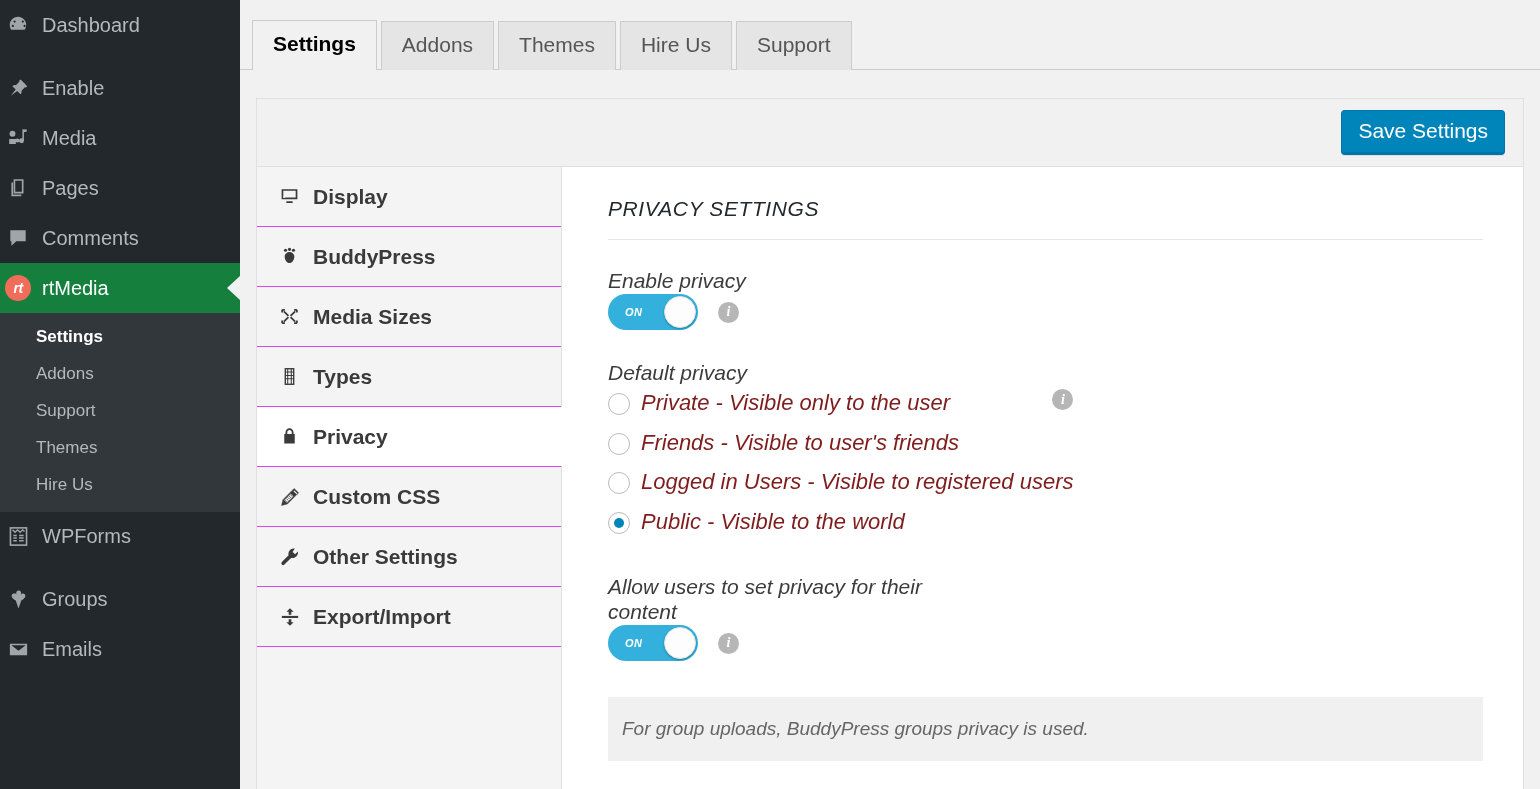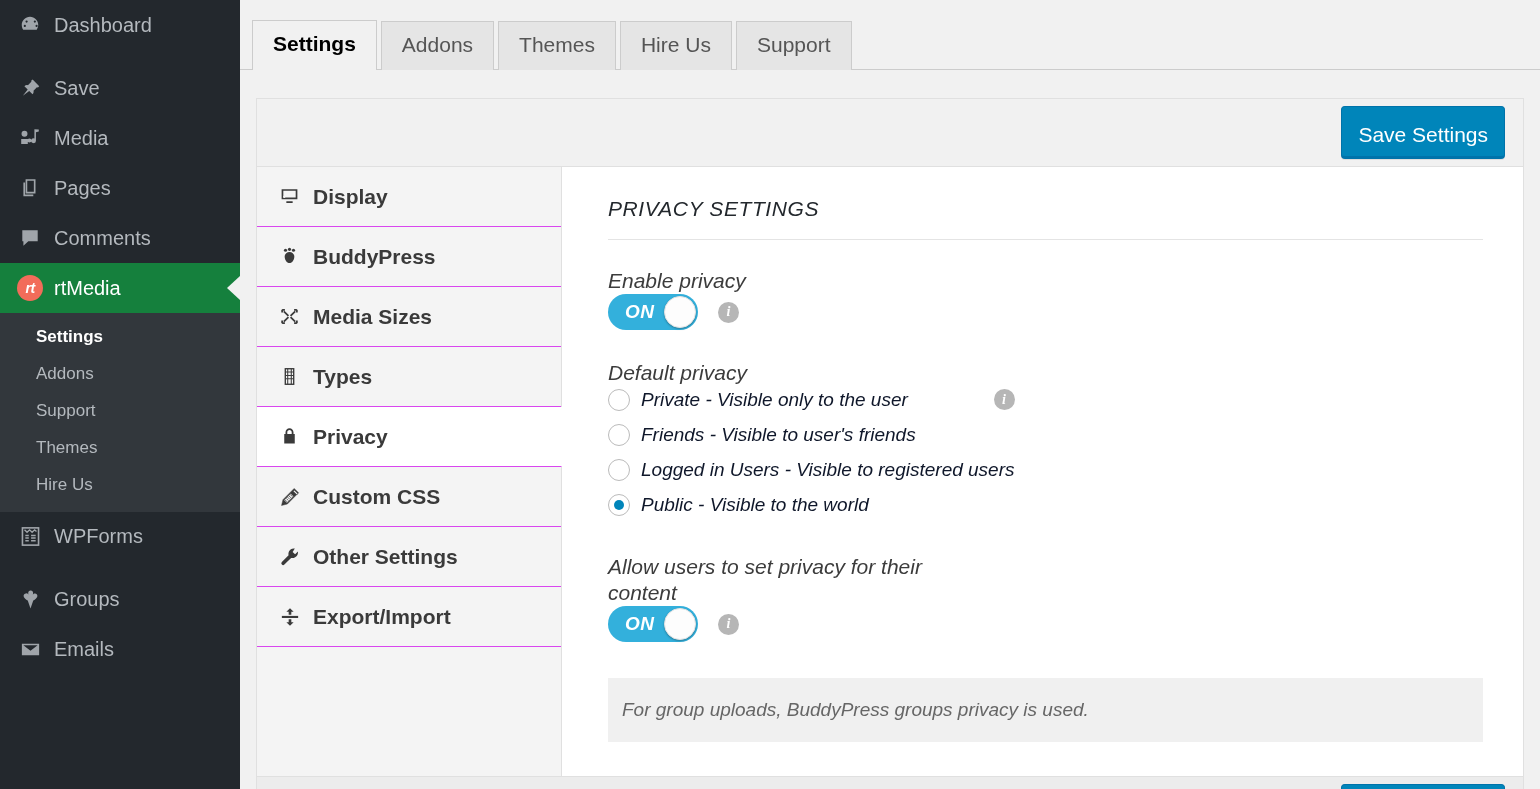--- a/index.html
+++ b/index.html
@@ -12,21 +12,21 @@
   .app { display: flex; width: 1540px; height: 789px; }
 
   
   .adminmenu {
     width: 240px; min-width: 240px; height: 789px;
     background: #23282d; color: #eee;
     position: relative; overflow: hidden;
   }
   .menu-item {
     display: flex; align-items: center;
-    height: 50px; padding-left: 12px;
+    height: 50px; 
     color: #b4b9be; font-size: 20px; font-weight: 400;
     position: relative;
   }
   .menu-item .mi-icon {
     width: 36px; min-width: 36px; height: 30px;
     display: flex; align-items: center; justify-content: center;
     color: #a0a5aa; margin-right: 6px;
   }
   .menu-item .mi-icon svg { display: block; }
   .menu-item.current {
@@ -95,21 +95,21 @@
     display: flex; align-items: center; justify-content: flex-end;
     padding-right: 18px;
     border-bottom: 1px solid #e0e0e0;
   }
   .btn-primary {
     background: #0085ba;
     border: 1px solid #0073aa;
     border-bottom-width: 3px;
     border-radius: 4px;
     color: #fff; font-size: 21px;
-    padding: 15px 16px 8px 16px;
+    padding: 7px 16px 8px 16px;
     cursor: pointer;
     font-family: "Liberation Sans", sans-serif;
     line-height: 1.2;
     box-shadow: 0 1px 0 rgba(0,0,0,.08);
   }
   .body-row { display: flex; align-items: stretch; background:#fff; }
 
   
   .settings-nav {
     width: 305px; min-width: 305px;
@@ -155,42 +155,42 @@
   .field-ctrl { flex: 1; display: flex; align-items: flex-start; }
 
   
   .toggle {
     width: 90px; height: 36px; border-radius: 18px;
     background: #33b0dc; position: relative;
     display: flex; align-items: center;
     cursor: pointer; flex: none;
   }
   .toggle .tog-label {
-    color: #fff; font-size: 19px; font-weight: bold;
+    color: #fff; font-size: 11px; font-weight: bold;
     margin-left: 17px; letter-spacing: .5px;
   }
   .toggle .knob {
     position: absolute; right: 2px; top: 2px;
     width: 32px; height: 32px; border-radius: 50%;
     background: #fdfdfd;
     box-shadow: 0 1px 2px rgba(0,0,0,.28);
     border: 1px solid #e3e3e3;
   }
   .info-i {
     width: 21px; height: 21px; border-radius: 50%;
     background: #b6b6b6; color: #fff;
     font-size: 14px; font-weight: bold;
     display: flex; align-items: center; justify-content: center;
     margin: 8px 0 0 20px; cursor: pointer; flex: none;
     font-family: "Liberation Serif", serif;
   }
 
   
   .radio-group { flex: 1; }
-  .radio-line { font-size: 19px; color: #0f172a; line-height: 1.62;
+  .radio-line { font-size: 22px; color: #7f1d1d; line-height: 1.62;
                 display: inline; }
   .radio-block { margin-bottom: 4px; }
   .radio-dot {
     display: inline-block; vertical-align: -5px;
     width: 22px; height: 22px; border-radius: 50%;
     border: 1px solid #bbb; background: #fff;
     margin-right: 11px; position: relative; cursor: pointer;
   }
   .radio-dot.checked::after {
     content: ""; position: absolute;
@@ -235,21 +235,21 @@
     </div>
 
     <div class="spacer-1"></div>
 
     <div class="menu-item">
       <span class="mi-icon">
         <svg width="22" height="22" viewBox="0 0 20 20" fill="currentColor">
             <path d="M12.3 2.2 10.9 3.6l.5.5-3.3 3.3c-1.1-.3-2.3 0-3.2.9l3 3-4.4 5.8 5.8-4.4 3 3c.9-.9 1.2-2.1.9-3.2l3.3-3.3.5.5 1.4-1.4-5.1-5.1z"></path>
           </svg>
       </span>
-      <span>Save</span>
+      <span>Enable</span>
     </div>
 
     <div class="menu-item">
       <span class="mi-icon">
         <svg width="22" height="22" viewBox="0 0 20 20" fill="currentColor">
             <path d="M5 3.5a2.7 2.7 0 1 0 0 5.4 2.7 2.7 0 0 0 0-5.4zM2 11v4.5h6V11H2zm7.5-.5a1.8 1.8 0 1 0 0 3.6 1.8 1.8 0 0 0 0-3.6zM14 2v8.4a2.2 2.2 0 1 0 1.4 2V4.8l2.6-.7V2.3L14 2z"></path>
           </svg>
       </span>
       <span>Media</span>
     </div>

